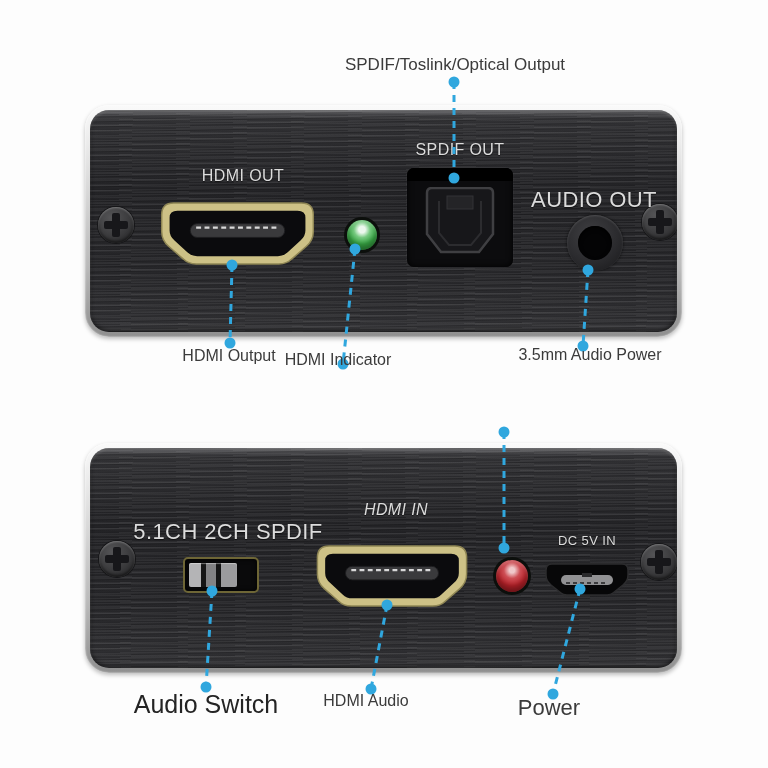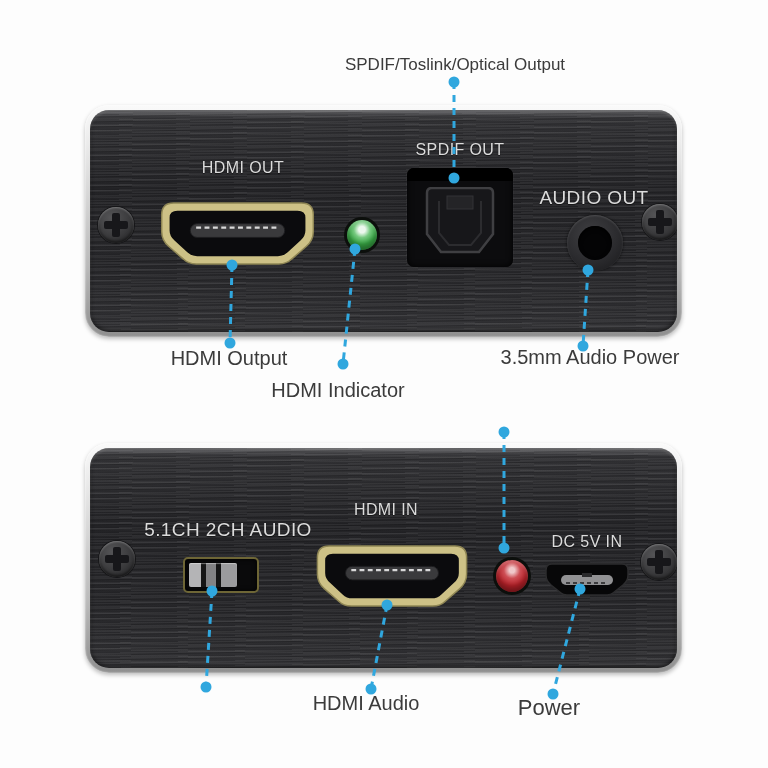--- a/index.html
+++ b/index.html
@@ -26,21 +26,21 @@
     background:
       repeating-linear-gradient(179deg, rgba(255,255,255,.06) 0 1px, rgba(0,0,0,.12) 2px, rgba(255,255,255,.02) 3px, rgba(0,0,0,0) 5px),
       repeating-linear-gradient(181deg, rgba(255,255,255,.05) 0 2px, rgba(0,0,0,0) 2px 6px),
       linear-gradient(180deg,#57575a 0%,#2e2e31 4%,#202023 35%,#232326 70%,#2c2c2f 96%,#3a3a3d 100%);}
   .face::after{content:"";position:absolute;inset:0;border-radius:19px;
     box-shadow:inset 0 2px 3px rgba(255,255,255,.18), inset 0 -2px 4px rgba(0,0,0,.6);pointer-events:none;}
 
   
   .ptext{position:absolute;color:var(--panel-text);white-space:nowrap;transform:translateX(-50%);
     letter-spacing:.4px;text-shadow:0 1px 1px rgba(0,0,0,.6);}
-  .pt20{font-size:16px;} .pt19{font-size:19px;} .pt18{font-size:16px;}
+  .pt20{font-size:16px;} .pt19{font-size:22px;} .pt18{font-size:13px;}
 
   
   .screw{position:absolute;width:36px;height:36px;border-radius:50%;
     background:radial-gradient(circle at 36% 30%, #545456 0%, #3a3a3c 55%, #232325 95%);
     box-shadow:inset 0 1px 2px rgba(255,255,255,.3), inset 0 -2px 3px rgba(0,0,0,.55), 0 0 0 1px #161618;}
   .screw::before,.screw::after{content:"";position:absolute;left:50%;top:50%;background:#17171a;border-radius:2px;}
   .screw::before{width:24px;height:8px;transform:translate(-50%,-50%);}
   .screw::after{width:8px;height:24px;transform:translate(-50%,-50%);}
 
   
@@ -76,36 +76,36 @@
   
   .portsvg{position:absolute;display:block;}
   .gold{fill:var(--hdmi-trim-gold);stroke:#8f8654;stroke-width:1.5;}
 
   
   .overlay{position:absolute;left:0;top:0;width:768px;height:768px;pointer-events:none;z-index:5;}
   .overlay line{stroke:var(--callout);stroke-width:3;stroke-dasharray:7 6;}
   .overlay circle{fill:var(--callout);}
 
   .clabel{position:absolute;transform:translateX(-50%);white-space:nowrap;color:var(--callout-text);
-    font-size:20px;z-index:6;}
+    font-size:16px;z-index:6;}
   .clabel.small{font-size:22px;}
   .clabel.big{font-size:25px;color:#242424;}
   .clabel.topc{font-size:17px;}
 </style>
 </head>
 <body>
 
 <div class="stage">
 
   <div class="panel top">
     <div class="face">
       <div class="screw" style="left:8px;top:97px;"></div>
       <div class="screw" style="left:552px;top:94px;"></div>
 
-      <div class="ptext pt20" style="left:153px;top:49px;">HDMI OUT</div>
+      <div class="ptext pt20" style="left:153px;top:57px;">HDMI OUT</div>
       <svg class="portsvg" style="left:70px;top:92px;" width="155" height="63" viewBox="0 0 156 64">
         <path class="gold" d="M13 1 H143 Q155 1 155 13 V30 Q155 39 148 45 L133 58 Q128 63 120 63 H36 Q28 63 23 58 L8 45 Q1 39 1 30 V13 Q1 1 13 1 Z"></path>
         <path fill="#0b0b0d" d="M17 9 H139 Q147 9 147 16 V29 Q147 35 142 39 L129 51 Q125 55 119 55 H37 Q31 55 27 51 L14 39 Q9 35 9 29 V16 Q9 9 17 9 Z"></path>
         <rect x="30" y="22" width="96" height="14" rx="7" fill="#3a3a3c" stroke="#1d1d1f"></rect>
         <path d="M36 26 H120" stroke="#d8d8d8" stroke-width="2.4" stroke-dasharray="5 3.5" fill="none"></path>
       </svg>
 
       <div class="led green" style="left:257px;top:110px;"></div>
 
       <div class="ptext pt20" style="left:370px;top:31px;">SPDIF OUT</div>
@@ -121,26 +121,26 @@
       <div class="ptext pt19" style="left:504px;top:77px;">AUDIO OUT</div>
       <div class="jack" style="left:477px;top:105px;"></div>
     </div>
   </div>
 
   <div class="panel bottom">
     <div class="face">
       <div class="screw" style="left:9px;top:93px;"></div>
       <div class="screw" style="left:551px;top:96px;"></div>
 
-      <div class="ptext pt19" style="left:138px;top:71px;">5.1CH 2CH AUDIO</div>
+      <div class="ptext pt19" style="left:138px;top:71px;">5.1CH 2CH SPDIF</div>
       <div class="switch" style="left:93px;top:109px;">
         <div class="knob"></div>
       </div>
 
-      <div class="ptext pt20" style="left:296px;top:53px;">HDMI IN</div>
+      <div class="ptext pt20" style="left:306px;top:53px;font-style:italic;">HDMI IN</div>
       <svg class="portsvg" style="left:225px;top:97px;" width="154" height="62" viewBox="0 0 156 64">
         <path class="gold" d="M13 1 H143 Q155 1 155 13 V30 Q155 39 148 45 L133 58 Q128 63 120 63 H36 Q28 63 23 58 L8 45 Q1 39 1 30 V13 Q1 1 13 1 Z"></path>
         <path fill="#0b0b0d" d="M17 9 H139 Q147 9 147 16 V29 Q147 35 142 39 L129 51 Q125 55 119 55 H37 Q31 55 27 51 L14 39 Q9 35 9 29 V16 Q9 9 17 9 Z"></path>
         <rect x="30" y="22" width="96" height="14" rx="7" fill="#3a3a3c" stroke="#1d1d1f"></rect>
         <path d="M36 26 H120" stroke="#d8d8d8" stroke-width="2.4" stroke-dasharray="5 3.5" fill="none"></path>
       </svg>
 
       <div class="led red" style="left:406px;top:112px;"></div>
 
       <div class="ptext pt18" style="left:497px;top:85px;">DC 5V IN</div>
@@ -191,18 +191,19 @@
     </g>
     <g>
       <line x1="580" y1="589" x2="553" y2="694"></line>
         <circle cx="580" cy="589" r="5.5"></circle>
         <circle cx="553" cy="694" r="5.5"></circle>
     </g>
   </svg>
 
   <div class="clabel topc" style="left:455px;top:55px;">SPDIF/Toslink/Optical Output</div>
   <div class="clabel" style="left:229px;top:347px;">HDMI Output</div>
-  <div class="clabel" style="left:338px;top:379px;text-align:center;">HDMI Indicator</div>
+  <div class="clabel" style="left:338px;top:351px;text-align:center;">HDMI Indicator</div>
   <div class="clabel" style="left:590px;top:346px;">3.5mm Audio Power</div>
+  <div class="clabel big" style="left:206px;top:690px;">Audio Switch</div>
   <div class="clabel" style="left:366px;top:692px;">HDMI Audio</div>
   <div class="clabel small" style="left:549px;top:695px;">Power</div>
 
 </div>
 
 </body></html>

